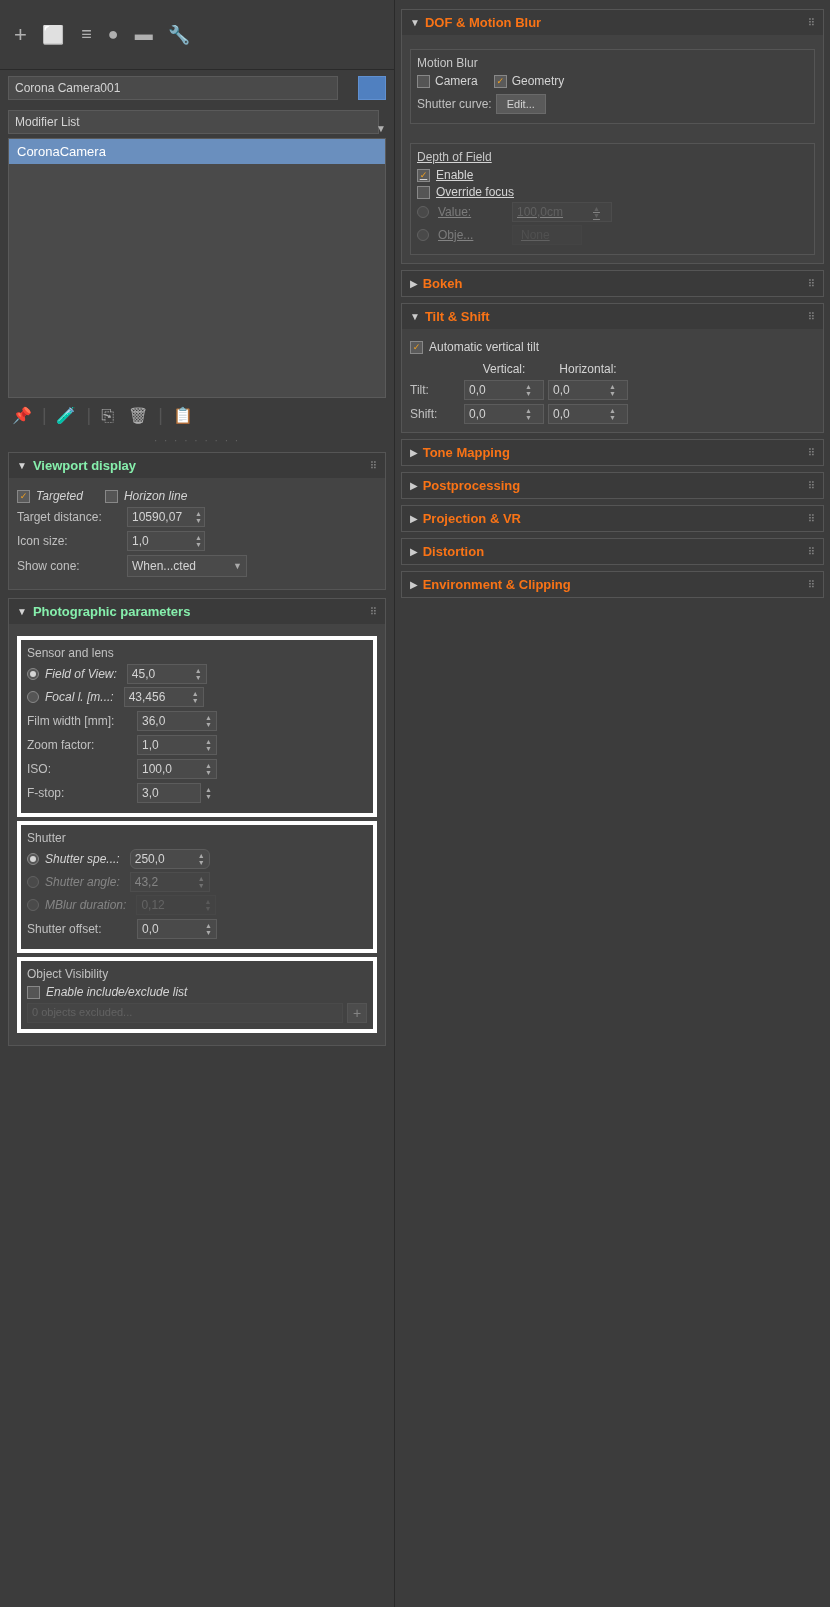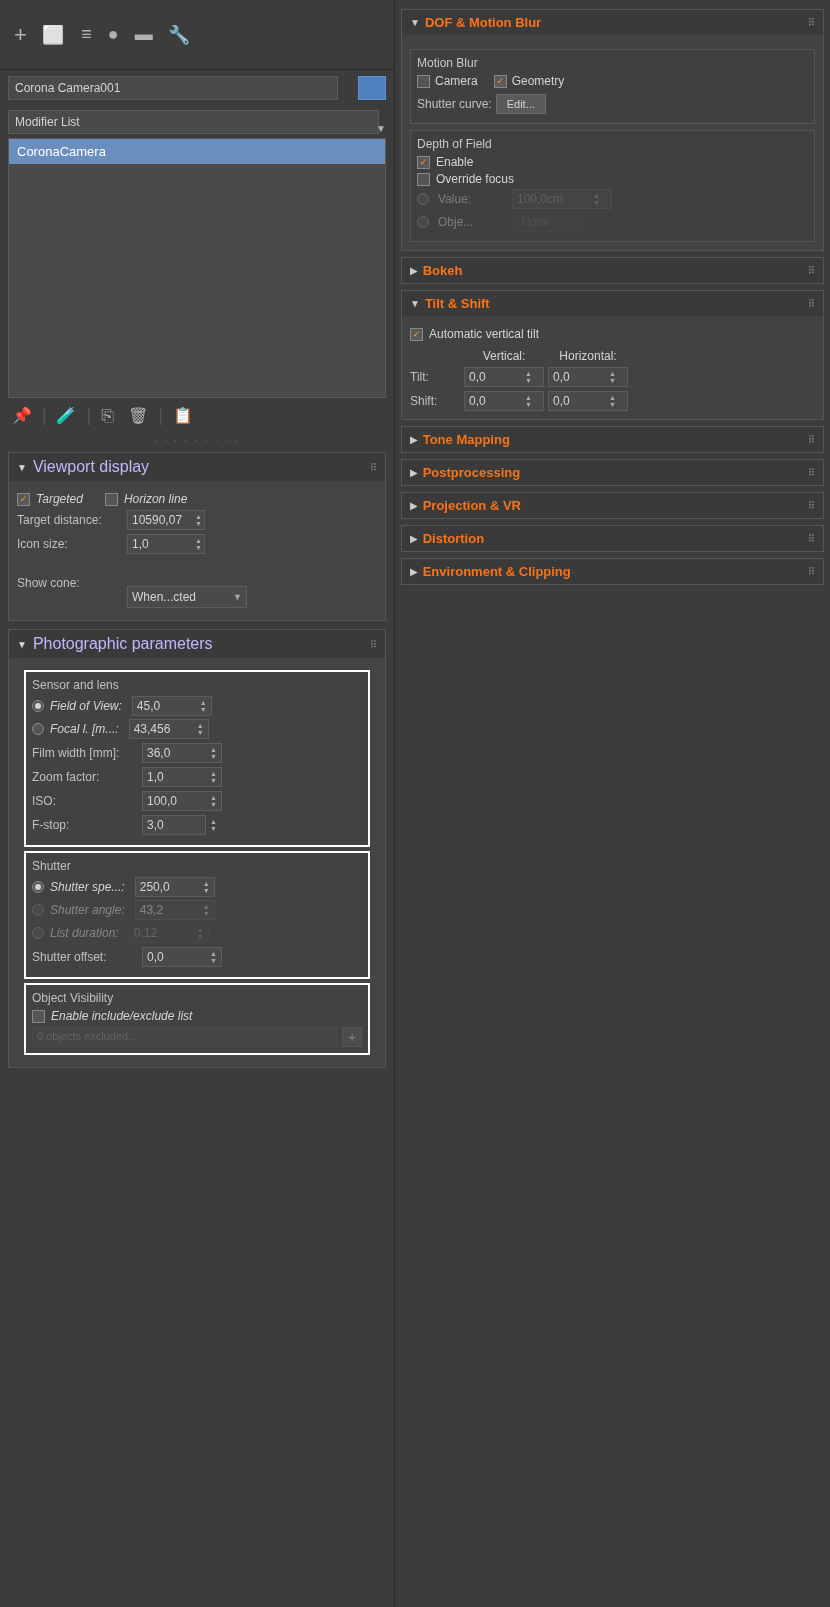--- a/index.html
+++ b/index.html
@@ -142,23 +142,23 @@
       padding: 5px 8px;
       background: #3a3a3a;
       cursor: pointer;
       gap: 6px;
     }
     .section-header .arrow {
       color: #d4d4d4;
       font-size: 10px;
     }
     .section-header .title {
-      font-weight: normal;
-      color: #c4b5fd;
-      font-size: 16px;
+      font-weight: bold;
+      color: #86efac;
+      font-size: 13px;
     }
     .section-content {
       padding: 8px;
     }
 
     
     .check-row {
       display: flex;
       align-items: center;
       gap: 6px;
@@ -257,22 +257,22 @@
     }
     .radio-row {
       display: flex;
       align-items: center;
       gap: 6px;
       margin: 3px 0;
     }
 
     
     .sub-section {
-      margin: 4px 7px;
-      border: 2px solid #ffffff;
+      margin: 4px 0;
+      border: 4px solid #ffffff;
       background: #424242;
       padding: 6px;
     }
     .sub-section-title {
       font-size: 12px;
       color: #c0c0c0;
       margin-bottom: 4px;
     }
 
     
@@ -469,21 +469,21 @@
         <div class="spinner-wrap">
           <input class="spinner-input" type="text" value="1,0" style="">
           <div class="spinner-arrows">
               <span>▲</span>
               <span>▼</span>
             </div>
         </div>
       </div>
       <div class="field-row">
         <span class="field-label">Show cone:</span>
-        <div class="dropdown-wrap" style="width:120px;margin-top:28px;">
+        <div class="dropdown-wrap" style="width:120px;">
           <span class="dropdown-text">When...cted</span>
           <span class="dropdown-btn">▼</span>
         </div>
       </div>
     </div>
   </div>
 
   <div class="section">
     <div class="section-header">
       <span class="arrow">▼</span>
@@ -558,42 +558,42 @@
               </div>
           </div>
         </div>
       </div>
 
       <div class="sub-section">
         <div class="sub-section-title">Shutter</div>
         <div class="radio-row">
           <div class="radio-btn checked"></div>
           <span class="check-label">Shutter spe...:</span>
-          <div class="spinner-wrap" style="width:80px;margin-left:4px;">
+          <div class="spinner-wrap" style="width:80px;margin-left:4px;border-radius:6px;">
             <input class="spinner-input" type="text" value="250,0" style="">
             <div class="spinner-arrows">
                 <span>▲</span>
                 <span>▼</span>
               </div>
           </div>
         </div>
         <div class="radio-row disabled">
           <div class="radio-btn"></div>
           <span class="check-label">Shutter angle:</span>
           <div class="spinner-wrap" style="width:80px;margin-left:4px;">
             <input class="spinner-input" type="text" value="43,2" style="">
             <div class="spinner-arrows">
                 <span>▲</span>
                 <span>▼</span>
               </div>
           </div>
         </div>
         <div class="radio-row disabled">
           <div class="radio-btn"></div>
-          <span class="check-label">List duration:</span>
+          <span class="check-label">MBlur duration:</span>
           <div class="spinner-wrap" style="width:80px;margin-left:4px;opacity:0.5;">
             <input class="spinner-input" type="text" value="0,12" disabled="" style="">
             <div class="spinner-arrows">
                 <span>▲</span>
                 <span>▼</span>
               </div>
           </div>
         </div>
         <div class="field-row">
           <span class="field-label">Shutter offset:</span>
@@ -646,21 +646,21 @@
             <div class="check-box checked">✓</div>
             <span>Geometry</span>
           </div>
         </div>
         <div class="r-field-row" style="margin-top:6px;">
           <span class="r-label">Shutter curve:</span>
           <button class="btn-edit">Edit...</button>
         </div>
       </div>
 
-      <div class="dof-group" style="margin-top:6px;">
+      <div class="dof-group" style="margin-top:19px;text-decoration:underline;">
         <div class="dof-group-title">Depth of Field</div>
         <div class="check-row">
           <div class="check-box checked">✓</div>
           <span>Enable</span>
         </div>
         <div class="check-row">
           <div class="check-box"></div>
           <span>Override focus</span>
         </div>
         <div class="r-field-row disabled">

